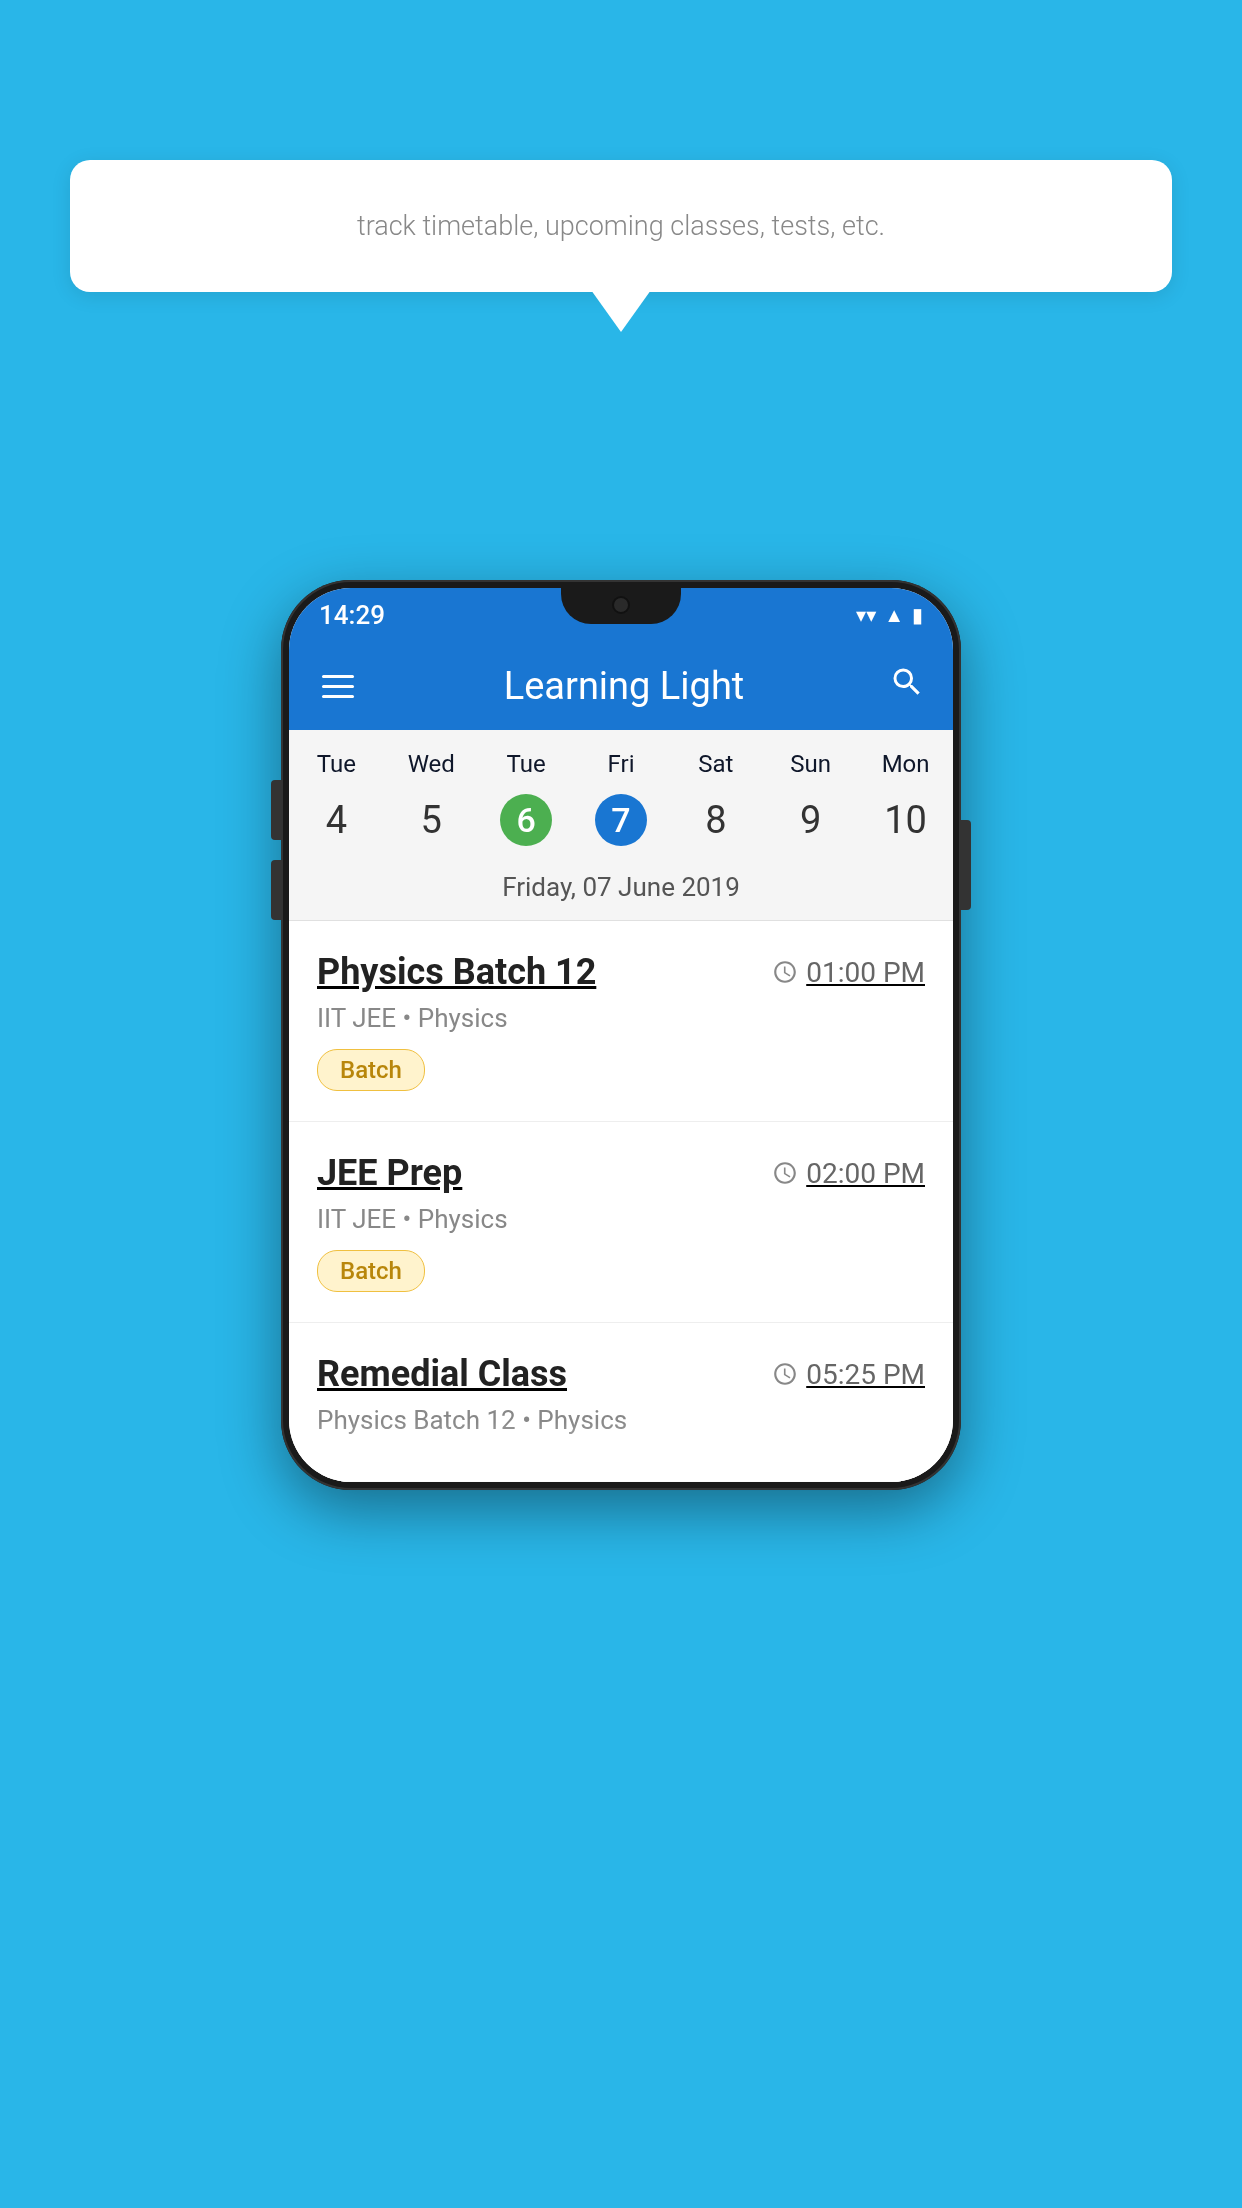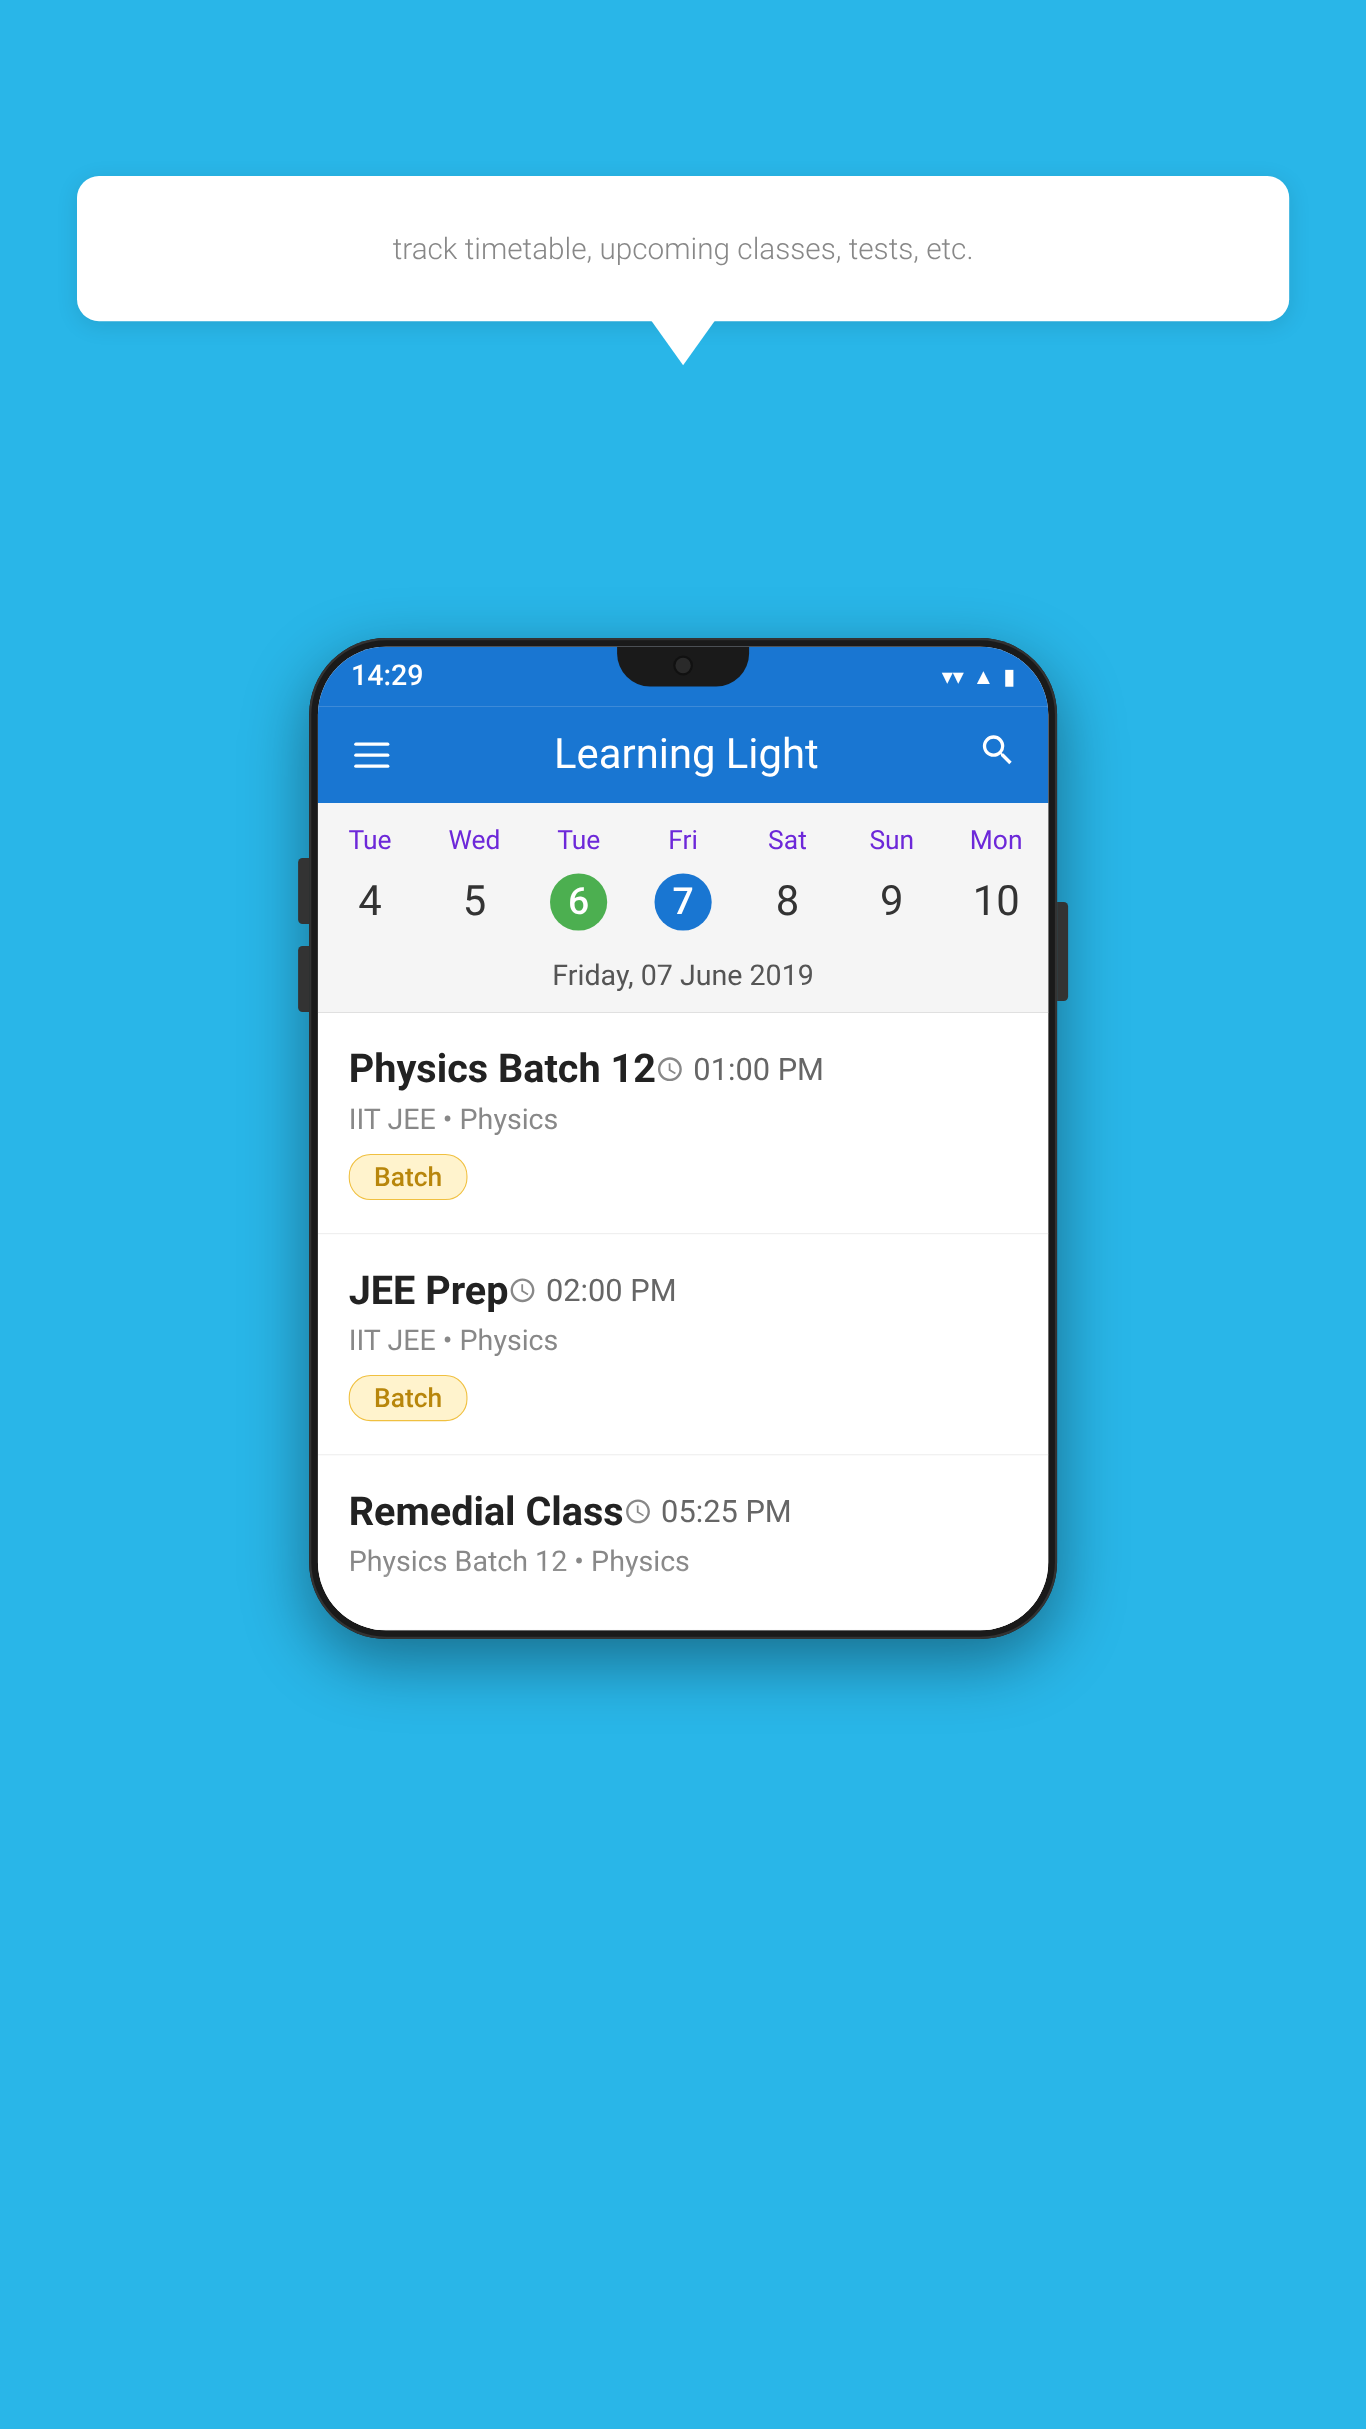--- a/index.html
+++ b/index.html
@@ -183,21 +183,21 @@
     .day-headers {
       display: flex;
       padding: 20px 0 8px;
       background: #f5f5f5;
     }
 
     .day-header {
       flex: 1;
       text-align: center;
       font-size: 24px;
-      color: #6d28d9;
+      color: #0f172a;
       font-weight: 400;
     }
 
     .day-numbers {
       display: flex;
       padding: 8px 0 16px;
       background: #f5f5f5;
     }
 
     .day-number {
@@ -264,23 +264,24 @@
       background: white;
     }
 
     .schedule-item {
       padding: 30px 28px;
       border-bottom: 1px solid #eee;
     }
 
     .schedule-item-header {
       display: flex;
-      justify-content: flex-start;
+      justify-content: space-between;
       align-items: center;
       margin-bottom: 10px;
+      text-decoration: underline;
     }
 
     .schedule-item-title {
       font-size: 36px;
       font-weight: 700;
       color: #222;
     }
 
     .schedule-item-time {
       display: flex;

